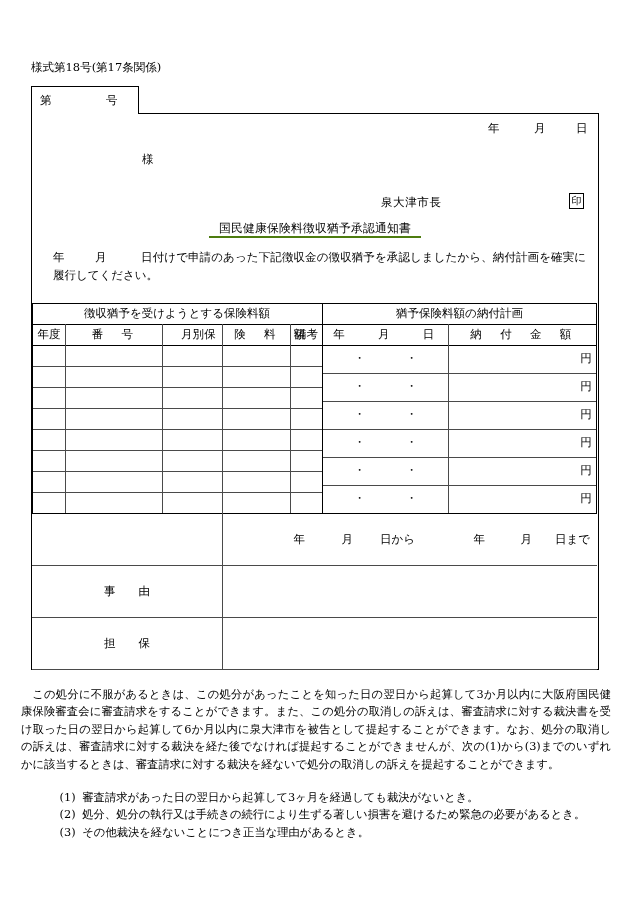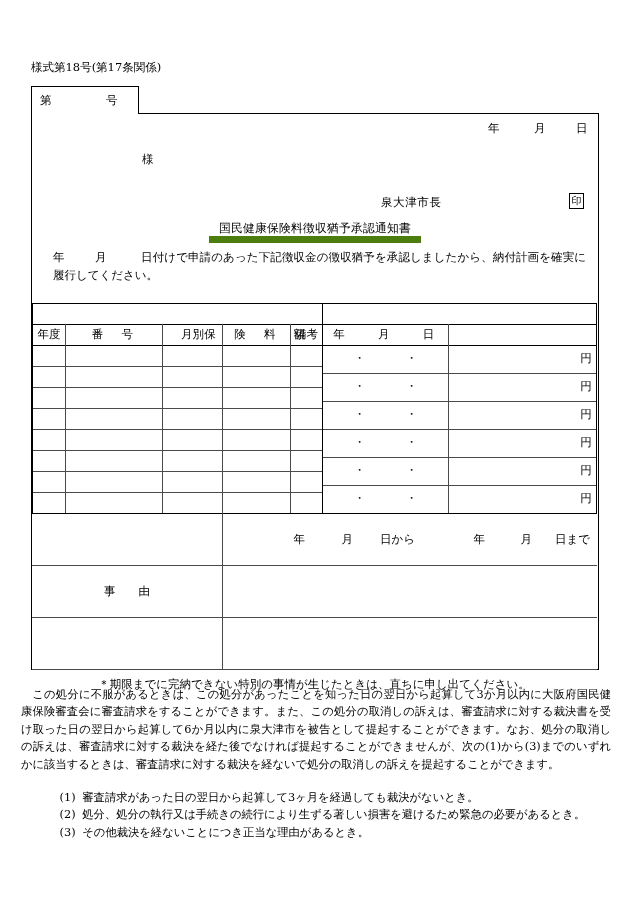--- a/index.html
+++ b/index.html
@@ -120,21 +120,21 @@
 
   .doc-title {
     position: absolute;
     left: 0;
     right: 0;
     top: 107px;
     text-align: center;
     font-size: 11.8px;
   }
   .doc-title .tt {
-    border-bottom: 7px solid #4d7c0f;
+    border-bottom: 2px solid #4d7c0f;
     padding: 0 10px 1px 10px;
     letter-spacing: 0.2px;
   }
 
   .body-para {
     position: absolute;
     left: 13px;
     right: 12px;
     top: 134px;
     font-size: 11.5px;
@@ -277,28 +277,31 @@
       <div class="gl v" style="left:33px;  top:21px; height:189px;"></div>
       <div class="gl v" style="left:130px; top:21px; height:189px;"></div>
       <div class="gl v" style="left:190px; top:21px; height:189px;"></div>
       <div class="gl v" style="left:258px; top:21px; height:189px;"></div>
       <div class="gl v dark" style="left:290px; top:0px;  height:210px;"></div>
       <div class="gl v" style="left:416px; top:21px; height:189px;"></div>
       <div class="gl v dark" style="left:563.8px; height:210px;"></div>
 
       <div class="gl v" style="left:190px; top:210px; height:156px;"></div>
 
+      <div class="cellwrap" style="left:0px;   top:0px;  width:290px;   height:21px;">徴収猶予を受けようとする保険料額</div>
+      <div class="cellwrap" style="left:291px; top:0px;  width:273px;   height:21px;">猶予保険料額の納付計画</div>
 
       <div class="cellwrap" style="left:1px;   top:21px; width:32px;  height:21px;">年度</div>
       <div class="cellwrap sp1" style="left:34px;  top:21px; width:96px;  height:21px;">番　号</div>
       <div class="cellwrap" style="left:131px; top:21px; width:59px;  height:21px;">月別</div>
       <div class="cellwrap sp1" style="left:191px; top:21px; width:67px;  height:21px;">保　険　料　額</div>
       <div class="cellwrap" style="left:259px; top:21px; width:31px;  height:21px;">備考</div>
 
       <div class="cellwrap sp1" style="left:291px; top:21px; width:125px; height:21px;">年　　月　　日</div>
+      <div class="cellwrap sp1" style="left:417px; top:21px; width:147px; height:21px;">納　付　金　額</div>
 
       <div class="dotpair" style="left:291px; top:48px; width:125px; text-align:center;">
         <span class="d">・</span><span class="d">・</span>
       </div>
       <div class="yen" style="top:48px; right:5px;">円</div>
 
       <div class="dotpair" style="left:291px; top:76px; width:125px; text-align:center;">
         <span class="d">・</span><span class="d">・</span>
       </div>
       <div class="yen" style="top:76px; right:5px;">円</div>
@@ -317,31 +320,31 @@
         <span class="d">・</span><span class="d">・</span>
       </div>
       <div class="yen" style="top:160px; right:5px;">円</div>
 
       <div class="dotpair" style="left:291px; top:188px; width:125px; text-align:center;">
         <span class="d">・</span><span class="d">・</span>
       </div>
       <div class="yen" style="top:188px; right:5px;">円</div>
 
       <div class="cellwrap" style="left:0px; top:262px; width:190px; height:52px;">事　　由</div>
+      <div class="cellwrap" style="left:0px; top:314px; width:190px; height:52px;">担　　保</div>
 
       <div style="position:absolute; left:191px; top:210px; width:373px; height:52px; display:flex; align-items:center; font-size:11.5px;">
         <span style="display:inline-block; width:82px; text-align:right;">年</span>
         <span style="display:inline-block; width:48px; text-align:right;">月</span>
         <span style="display:inline-block; width:62px; text-align:right;">日から</span>
         <span style="display:inline-block; width:70px; text-align:right;">年</span>
         <span style="display:inline-block; width:47px; text-align:right;">月</span>
         <span style="display:inline-block; width:58px; text-align:right;">日まで</span>
       </div>
 
-      <div class="cellwrap" style="left:0px; top:366px; width:564px; height:30px;">＊期限までに完納できない特別の事情が生じたときは、直ちに申し出てください。</div>
     </div>
   </div>
 
   <div class="legal">
     <p>この処分に不服があるときは、この処分があったことを知った日の翌日から起算して3か月以内に大阪府国民健康保険審査会に審査請求をすることができます。また、この処分の取消しの訴えは、審査請求に対する裁決書を受け取った日の翌日から起算して6か月以内に泉大津市を被告として提起することができます。なお、処分の取消しの訴えは、審査請求に対する裁決を経た後でなければ提起することができませんが、次の(1)から(3)までのいずれかに該当するときは、審査請求に対する裁決を経ないで処分の取消しの訴えを提起することができます。</p>
     <ol>
       <li><span class="num">(1)</span><span>審査請求があった日の翌日から起算して3ヶ月を経過しても裁決がないとき。</span></li>
       <li><span class="num">(2)</span><span>処分、処分の執行又は手続きの続行により生ずる著しい損害を避けるため緊急の必要があるとき。</span></li>
       <li><span class="num">(3)</span><span>その他裁決を経ないことにつき正当な理由があるとき。</span></li>
     </ol>

